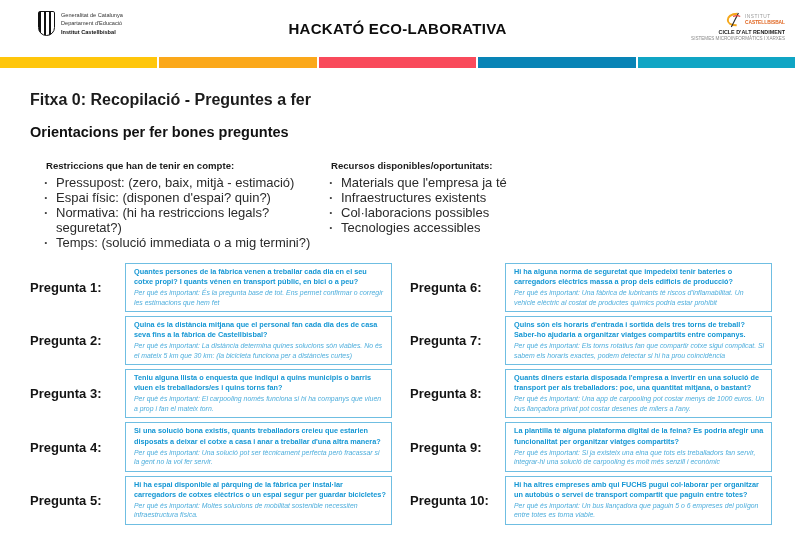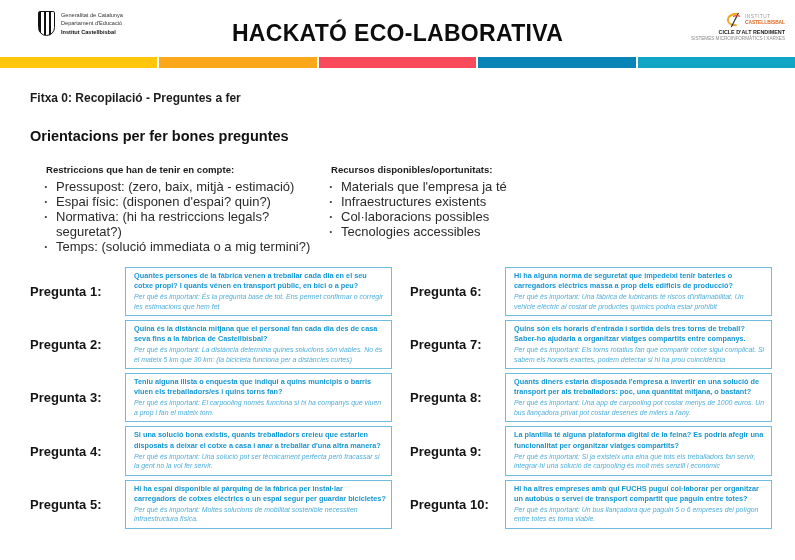--- a/index.html
+++ b/index.html
@@ -7,38 +7,38 @@
               font-family:"Liberation Sans", sans-serif; color:#1a1a1a; }
 
   
   .header { position:relative; height:57px; }
   .gencat { position:absolute; left:38px; top:11px; display:flex; align-items:center; gap:6px; }
   .shield { width:17px; height:25px; border:1.6px solid #111;
             border-radius:2px 2px 9px 9px;
             background:repeating-linear-gradient(90deg,#111 0 2px,#fff 2px 5px); }
   .gencat-text { font-size:5.6px; line-height:1.45; color:#333; }
   .gencat-text .b3 { font-weight:bold; color:#111; }
-  .page-title { text-align:center; padding-top:20px; font-size:23px; font-weight:bold;
+  .page-title { text-align:center; padding-top:20px; font-size:15px; font-weight:bold;
                 letter-spacing:.3px; color:#0d0d0d; }
   .inst-logo { position:absolute; right:10px; top:12px; width:110px; text-align:right; }
   .inst-top { display:flex; justify-content:flex-end; align-items:center; gap:2px; }
   .inst-name { font-size:4.8px; line-height:1.2; text-align:left; }
   .inst-name .l1 { color:#9a9a9a; letter-spacing:.5px; }
   .inst-name .l2 { color:#e0641e; font-weight:bold; }
   .inst-cycle { font-size:5.4px; font-weight:bold; color:#222; margin-top:1px; }
   .inst-sub { font-size:4.6px; color:#8a8a8a; margin-top:1px; }
 
   
   .color-bar { display:flex; gap:2px; height:11px; width:100%; }
   .color-bar .seg { flex:1; }
 
   
   .content { padding:0 23px 0 30px; }
-  .fitxa { margin-top:23px; font-size:12px; font-weight:bold; color:#1c1c1c; }
-  .orient { margin-top:23px; font-size:14.5px; font-weight:bold; color:#111; }
+  .fitxa { margin-top:23px; font-size:16px; font-weight:bold; color:#1c1c1c; }
+  .orient { margin-top:15px; font-size:14.5px; font-weight:bold; color:#111; }
 
   .lists { display:flex; margin-top:20px; }
   .list-col { width:285px; }
   .list-col h3 { font-size:9.6px; font-weight:bold; color:#1c1c1c;margin-left:16px; }
   .list-col ul { list-style:none; margin-top:4px; }
   .list-col li { font-size:13px; line-height:15px; color:#2a2a2a; padding-left:26px; position:relative; }
   .list-col li::before { content:"·"; position:absolute; left:14px; font-weight:bold; color:#444; }
 
   
   .q-grid { display:flex; gap:18px; margin-top:13px; }

